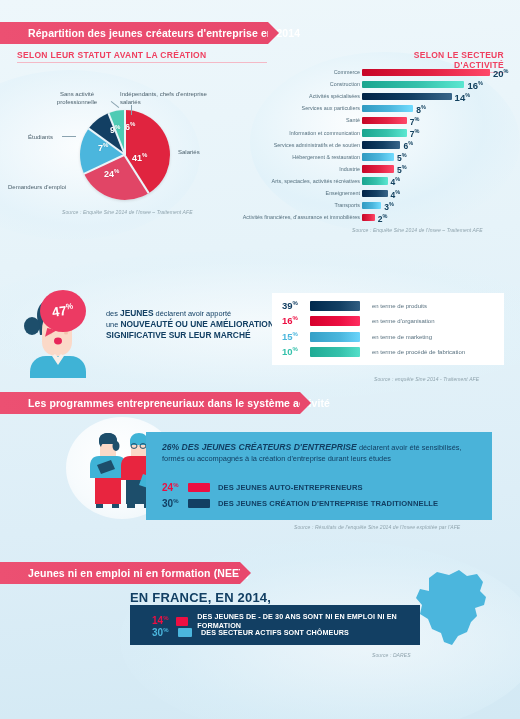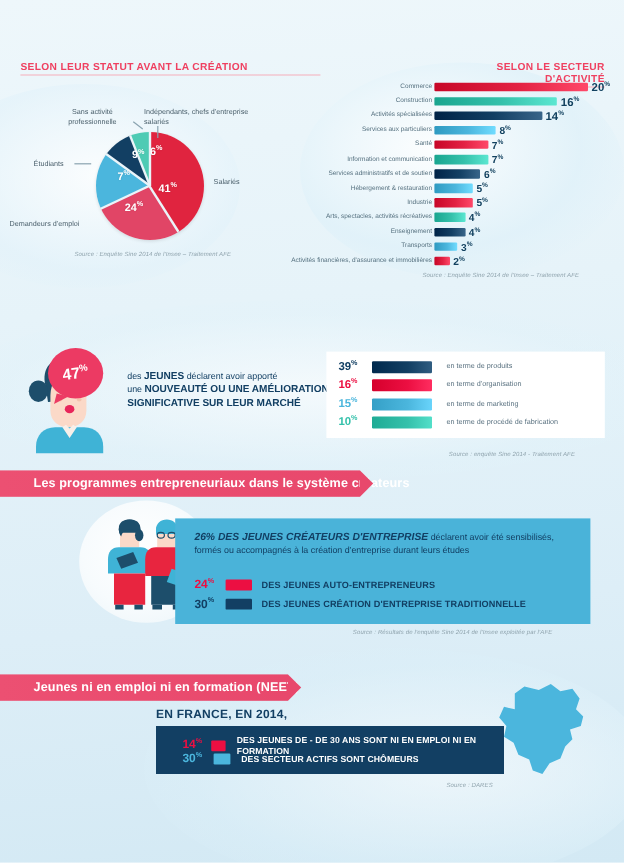--- a/index.html
+++ b/index.html
@@ -87,21 +87,21 @@
   .edu-panel{position:absolute;left:146px;top:432px;width:346px;height:88px;background:#4ab3d9;}
   .edu-head{position:absolute;left:16px;top:10px;width:320px;color:#123f63;font-size:7.4px;line-height:11px;}
   .edu-head .big{font-size:8.6px;font-weight:bold;font-style:italic;}
   .edu-row{position:absolute;left:16px;display:flex;align-items:center;}
   .edu-val{font-weight:bold;font-size:10px;width:26px;}
   .edu-val sup{font-size:6px;}
   .edu-chip{width:22px;height:9px;margin-right:8px;border-radius:1px;}
   .edu-lbl{color:#123f63;font-size:7.6px;font-weight:bold;letter-spacing:.1px;}
 
   
-  .neet-sub{position:absolute;left:130px;top:590px;color:#123f63;font-size:10px;font-weight:bold;letter-spacing:.2px;}
+  .neet-sub{position:absolute;left:130px;top:590px;color:#123f63;font-size:13px;font-weight:bold;letter-spacing:.2px;}
   .neet-panel{position:absolute;left:130px;top:605px;width:290px;height:40px;background:#123f63;}
   .neet-row{position:absolute;left:22px;display:flex;align-items:center;}
   .neet-val{font-weight:bold;font-size:10px;width:26px;}
   .neet-val sup{font-size:6px;}
   .neet-chip{width:14px;height:9px;margin-right:9px;border-radius:1px;}
   .neet-lbl{color:#fff;font-size:7.2px;font-weight:bold;letter-spacing:.1px;}
   .map{position:absolute;left:395px;top:566px;width:100px;height:96px;}
 
   
   .footer{position:absolute;left:0;top:672px;width:520px;height:47px;}
@@ -110,20 +110,24 @@
 </head>
 <body>
 
 <div class="page">
 
   <div class="blob blob-a"></div>
   <div class="blob blob-b"></div>
   <div class="blob blob-d"></div>
   <div class="blob blob-c"></div>
 
+  <div class="banner" style="top:22px;width:268px;">
+    <div class="btxt">Répartition des jeunes créateurs d'entreprise en 2014</div>
+    <div class="tail"></div>
+  </div>
 
   <div class="subhead" style="left:17px;top:50px;width:250px;">SELON LEUR STATUT AVANT LA CRÉATION</div>
   <div class="subhead" style="left:362px;top:50px;width:142px;text-align:right;">SELON LE SECTEUR D'ACTIVITÉ</div>
 
   <div class="pie-wrap">
     <div class="pie"></div>
     <div class="pie-sep" style="transform:rotate(0deg);"></div>
     <div class="pie-sep" style="transform:rotate(147.6deg);"></div>
     <div class="pie-sep" style="transform:rotate(244.8deg);"></div>
     <div class="pie-sep" style="transform:rotate(306deg);"></div>
@@ -263,21 +267,21 @@
         <div class="ip-row" style="top: 52.5px;">
           <div class="ip-val" style="color: rgb(53, 193, 171);">10<sup>%</sup></div>
           <div class="ip-bar" style="background: linear-gradient(90deg, rgb(31, 171, 149) 0%, rgb(53, 193, 171) 60%, rgb(83, 223, 201) 100%);"></div>
           <div class="ip-lbl">en terme de procédé de fabrication</div>
         </div>
       </div>
   </div>
   <div class="src" style="left:374px;top:376px;">Source : enquête Sine 2014 - Traitement AFE</div>
 
   <div class="banner" style="top:392px;width:300px;">
-    <div class="btxt">Les programmes entrepreneuriaux dans le système créateurs</div>
+    <div class="btxt">Les programmes entrepreneuriaux dans le système activité</div>
     <div class="tail"></div>
   </div>
 
   <div class="edu-circle"></div>
   <svg style="position:absolute;left:86px;top:432px;" width="76" height="78" viewBox="0 0 76 78">
     <ellipse cx="22" cy="9" rx="9" ry="8" fill="#1d4e6b"></ellipse>
     <path d="M14 12h16v12H14z" fill="#fbd9c8"></path>
     <path d="M13 9c0-6 4-8 9-8s9 2 9 8c0 3-1 5-2 6-1-4-4-6-7-6s-6 2-7 6c-1-1-2-3-2-6z" fill="#1d4e6b"></path>
     <ellipse cx="30" cy="14" rx="3.5" ry="5" fill="#1d4e6b"></ellipse>
     <path d="M13 24h18c6 0 9 4 9 10v12H4V34c0-6 3-10 9-10z" fill="#3fb3d6"></path>

